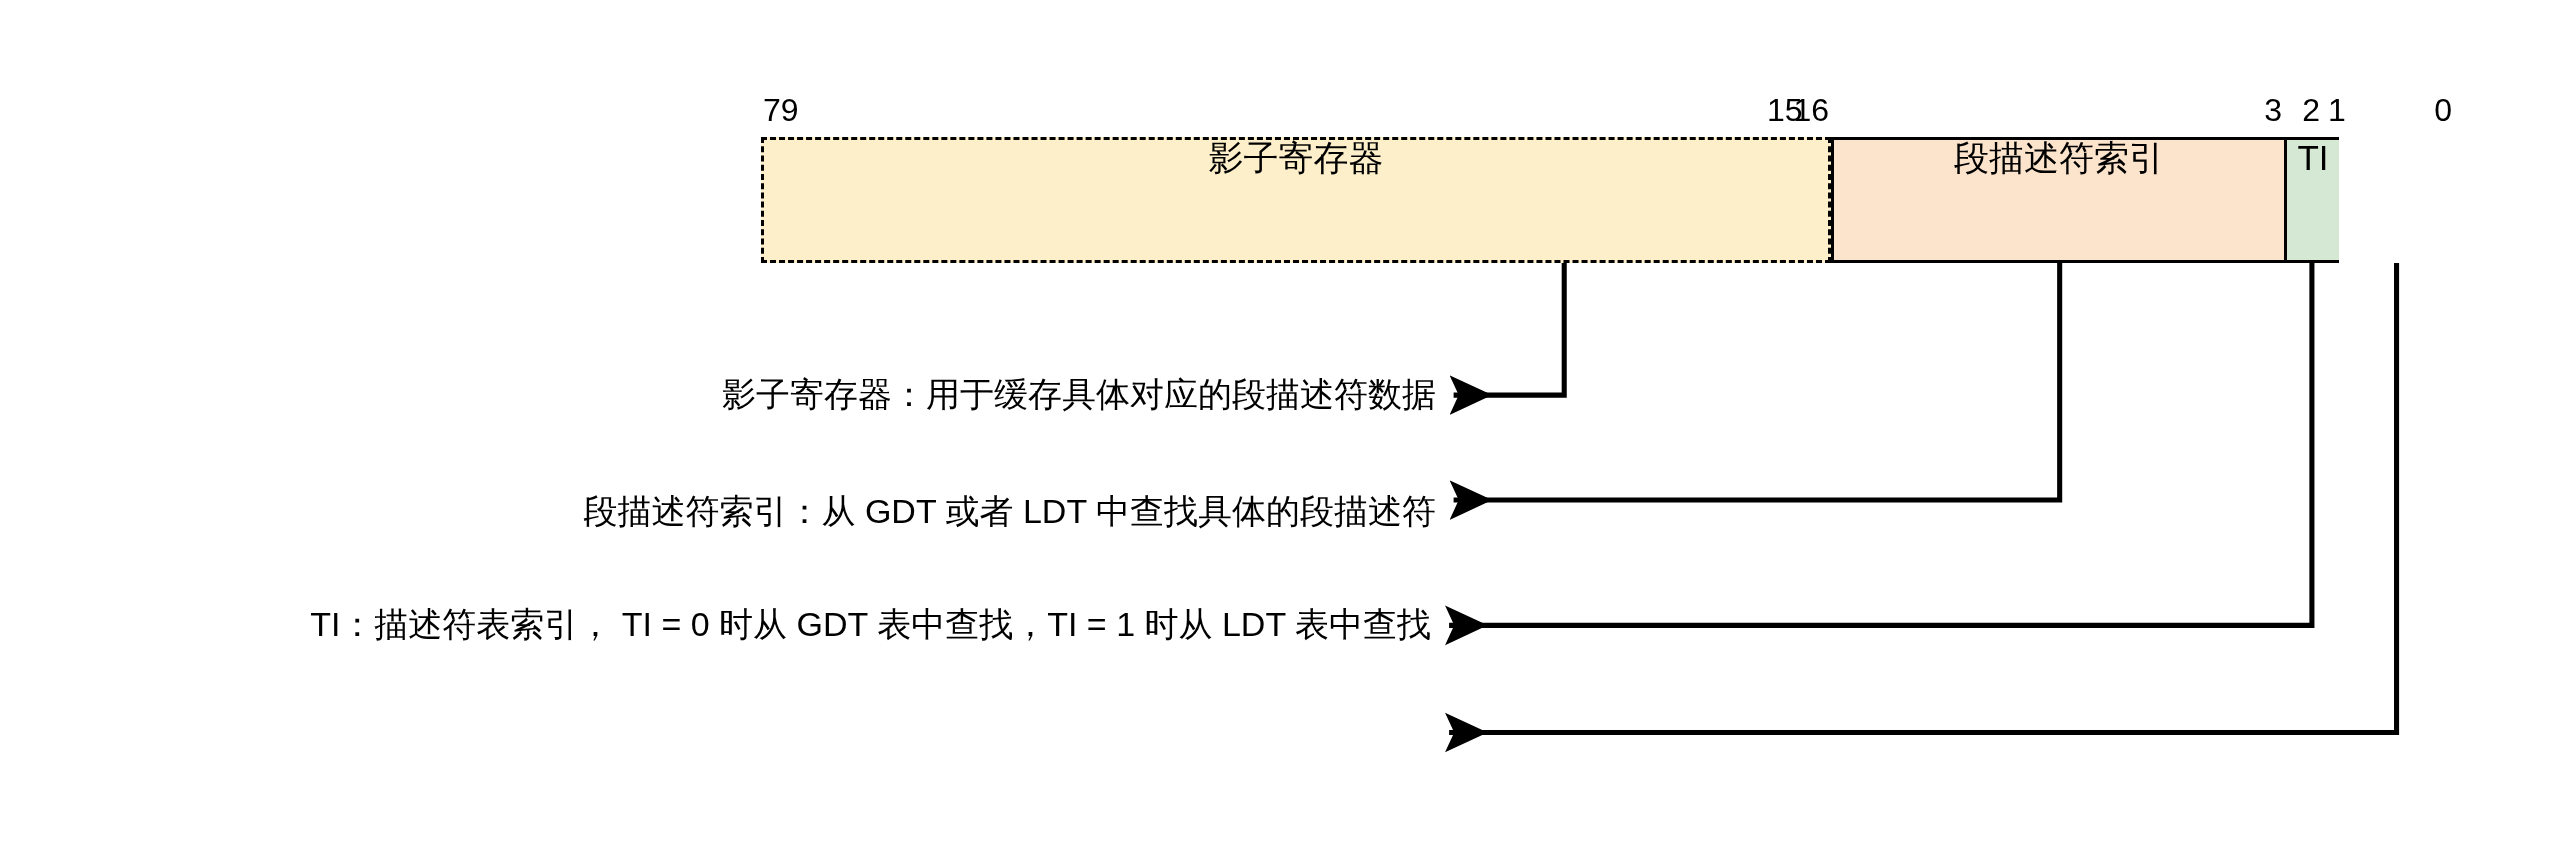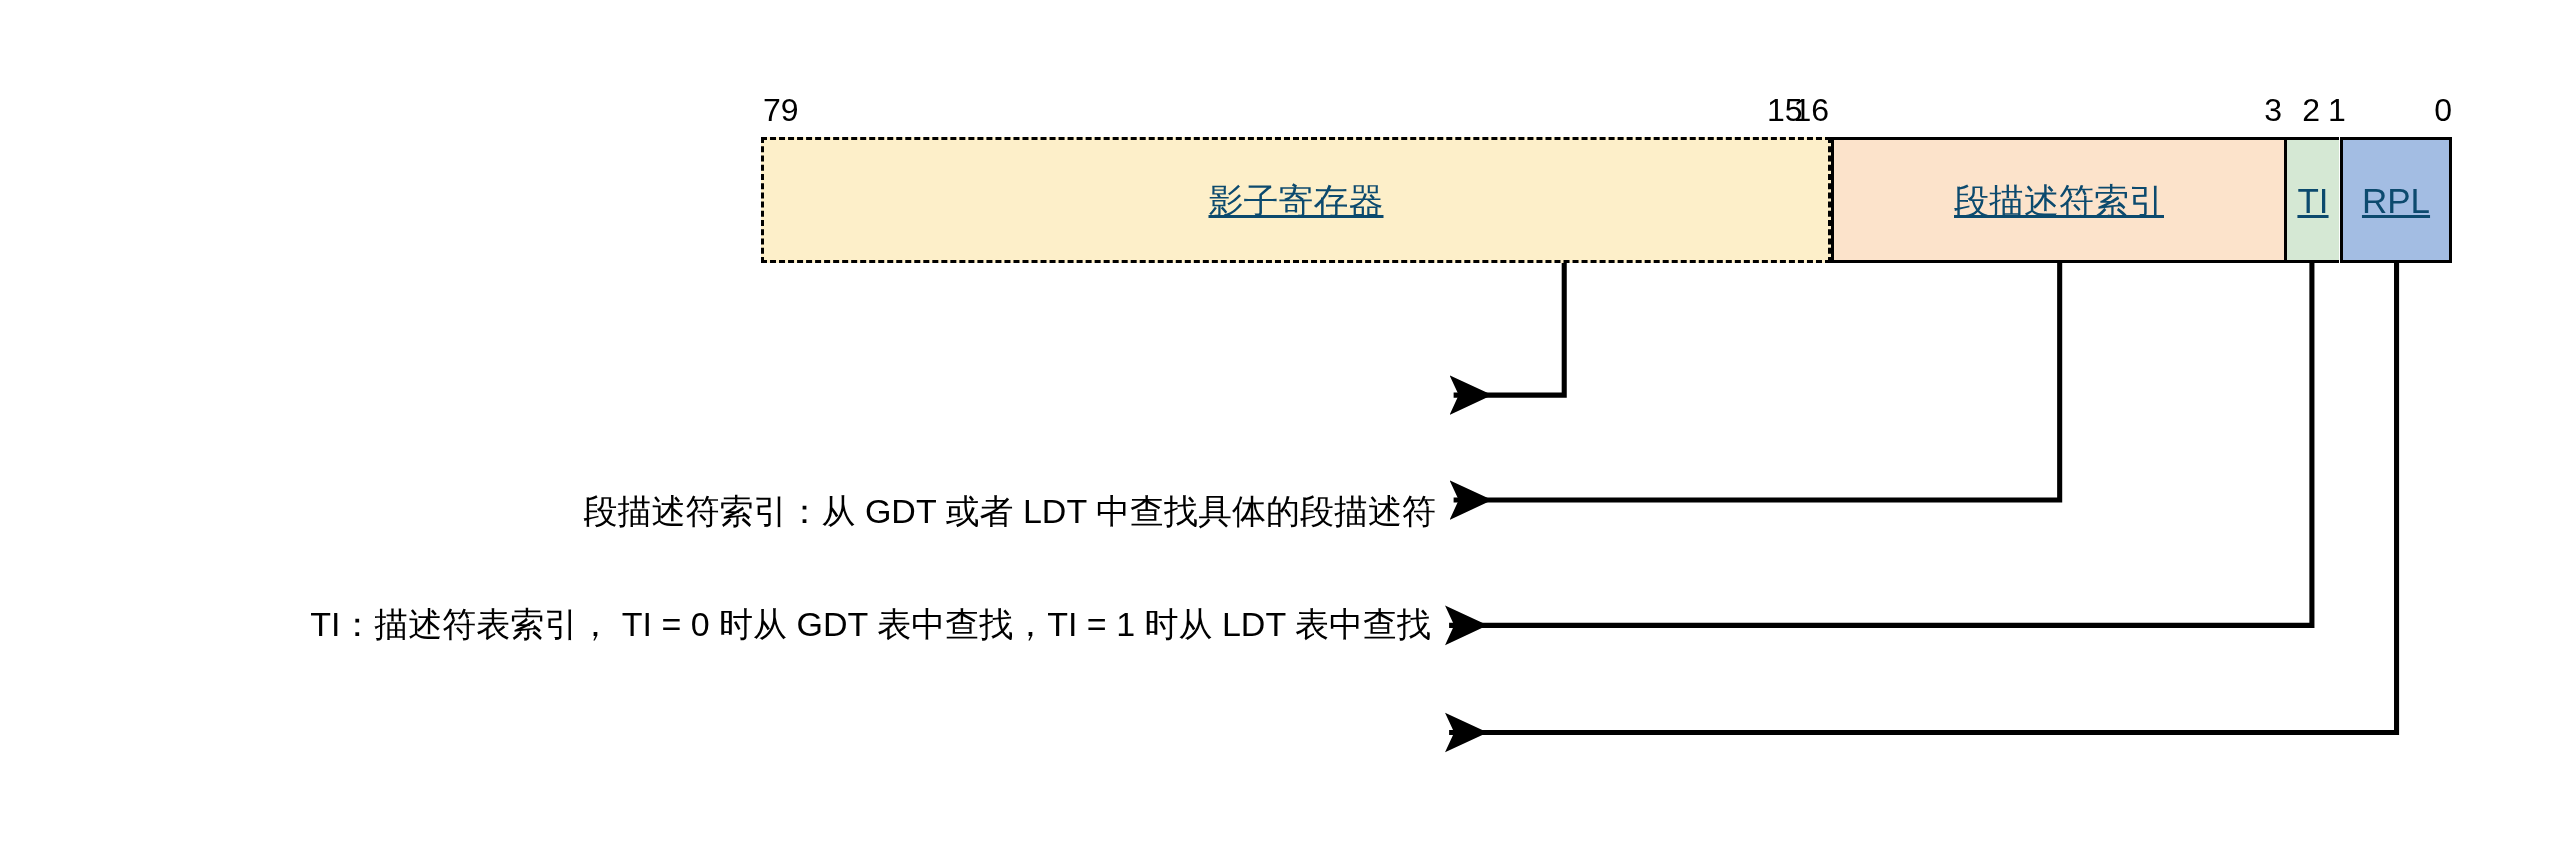--- a/index.html
+++ b/index.html
@@ -37,27 +37,26 @@
     color: #000000;
   }
   .bitnum.l { text-align: left; }
   .bitnum.r { text-align: right; }
 
   
   .field {
     position: absolute;
     box-sizing: border-box;
     display: flex;
-    align-items: center;
+    align-items: flex-start;
     justify-content: center;
     font-size: 35px;
     line-height: 1;
     white-space: nowrap;
-    color: #0c4a6e;
-    text-decoration: underline;
+    color: #000000;
   }
   .field-shadow {
     border: 3.4px dashed #000000;
   }
   .field-solid {
     border: 3.4px solid #000000;
     border-right-width: 0;
   }
   .field-last {
     border-right-width: 3.4px;
@@ -106,24 +105,22 @@
   </div>
 
   <div class="field field-solid" style="left:1831px; top:137px; width:453px; height:126px; background:#FCE3CB;">
     <span>段描述符索引</span>
   </div>
 
   <div class="field field-solid" style="left:2284px; top:137px; width:55px; height:126px; background:#D5E8D4;">
     <span>TI</span>
   </div>
 
-  <div class="field field-solid field-last" style="left:2340px; top:137px; width:112px; height:126px; background:#A3BDE3;">
-    <span>RPL</span>
-  </div>
 
+  <div class="legend" style="left:113px; top:377px; width:1323px;">影子寄存器：用于缓存具体对应的段描述符数据</div>
 
   <div class="legend" style="left:113px; top:482px; width:1323px;margin-top:12px;">段描述符索引：从 GDT 或者 LDT 中查找具体的段描述符</div>
 
   <div class="legend" style="left:56px; top:607px; width:1375px;">TI：描述符表索引， TI = 0 时从 GDT 表中查找，TI = 1 时从 LDT 表中查找</div>
 
 
 </div>
 
 
 </body></html>

